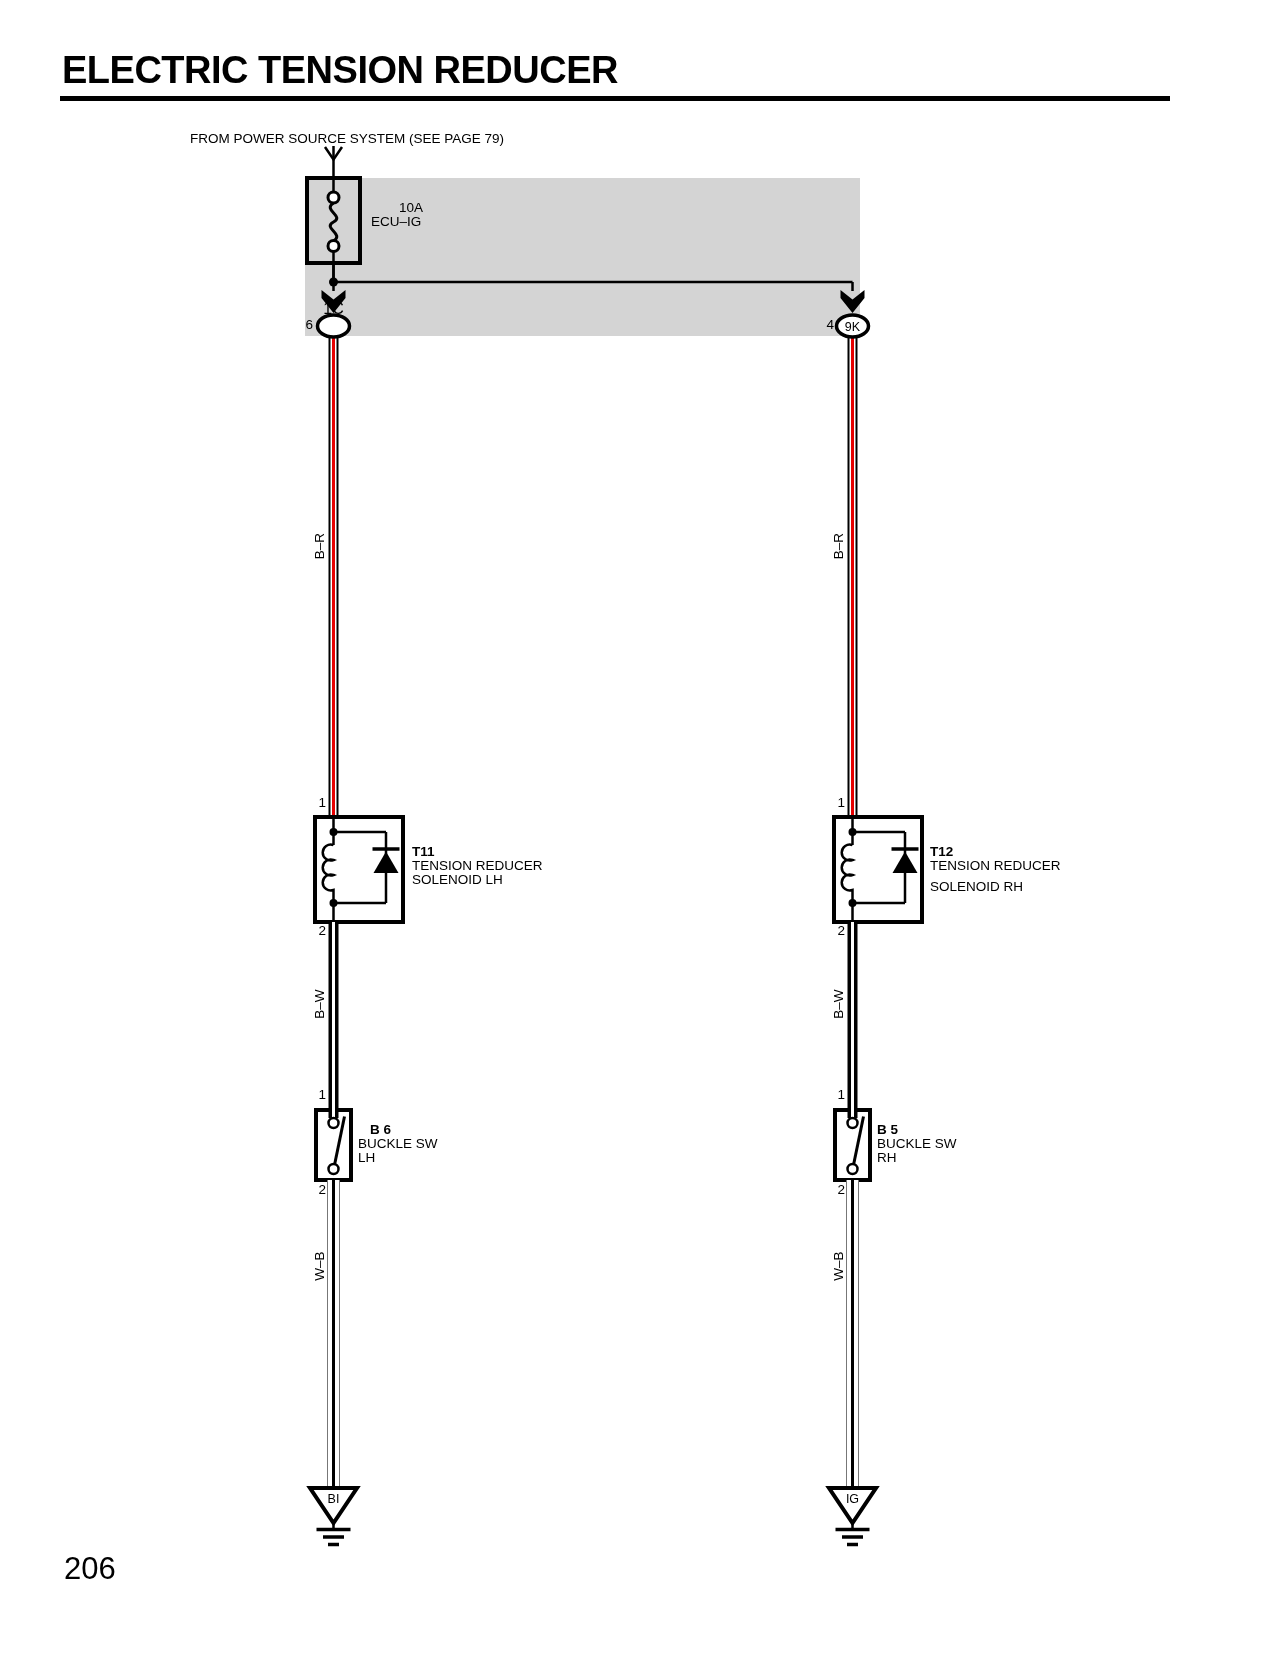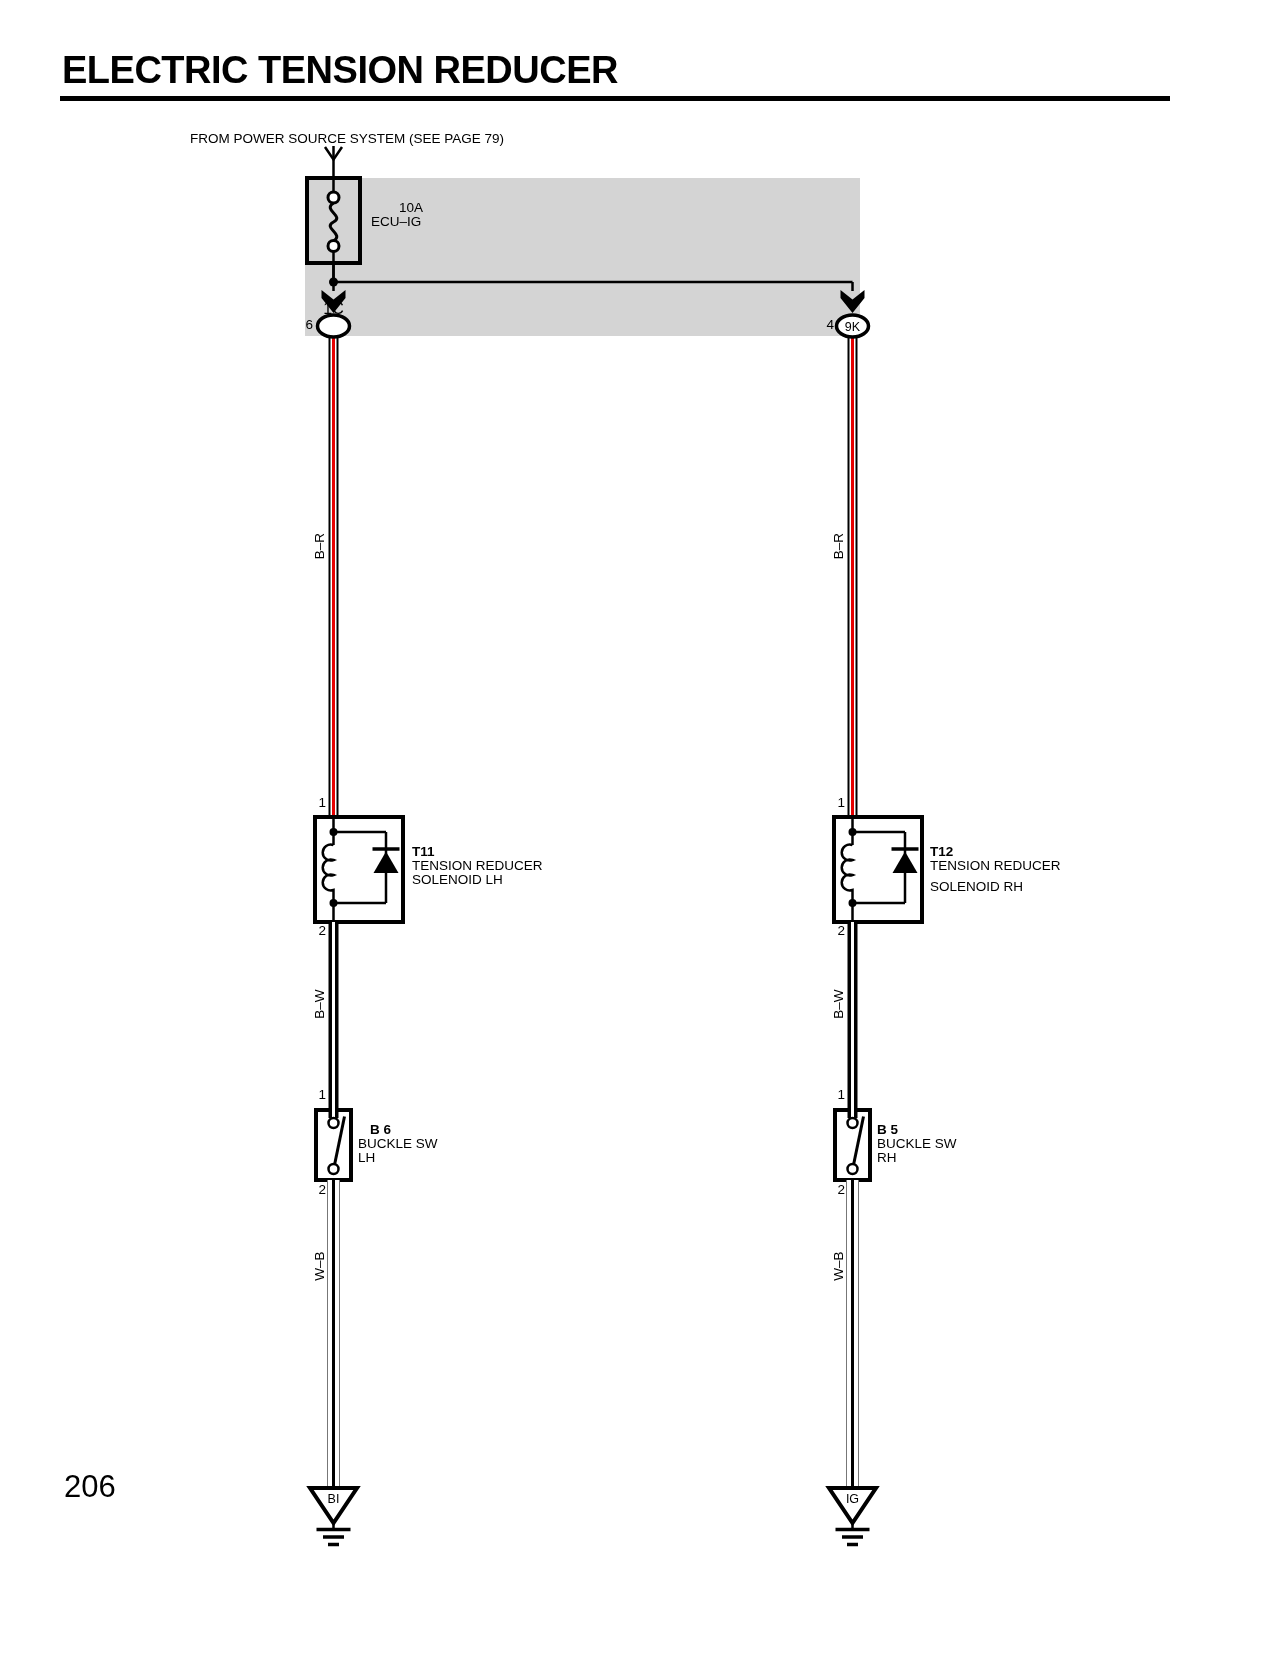--- a/index.html
+++ b/index.html
@@ -7,21 +7,21 @@
         font-family:"Liberation Sans",sans-serif;color:#000;padding-left:15px;}
   .t{position:absolute;font-size:13.5px;line-height:14px;white-space:nowrap;}
   .b{font-weight:bold;}
   .ctr{text-align:center;}
   .rgt{text-align:right;}
   .vlab{position:absolute;width:60px;height:14px;line-height:14px;text-align:center;
         font-size:13.5px;transform:rotate(-90deg);white-space:nowrap;}
   .title{position:absolute;left:62px;top:50px;font-size:38px;font-weight:bold;
          letter-spacing:-0.5px;line-height:40px;}
   .rule{position:absolute;left:60px;top:96px;width:1110px;height:4.5px;background:#000;}
-  .pageno{position:absolute;left:64px;top:1470px;font-size:31px;line-height:34px;}
+  .pageno{position:absolute;left:64px;top:1552px;font-size:31px;line-height:34px;}
   svg{position:absolute;left:0;top:0;}
 </style>
 </head>
 <body>
 
 <div class="page">
 
   <div class="title">ELECTRIC TENSION REDUCER</div>
   <div class="rule"></div>
   <div class="t" style="left:190px;top:132px;">FROM POWER SOURCE SYSTEM (SEE PAGE 79)</div>

